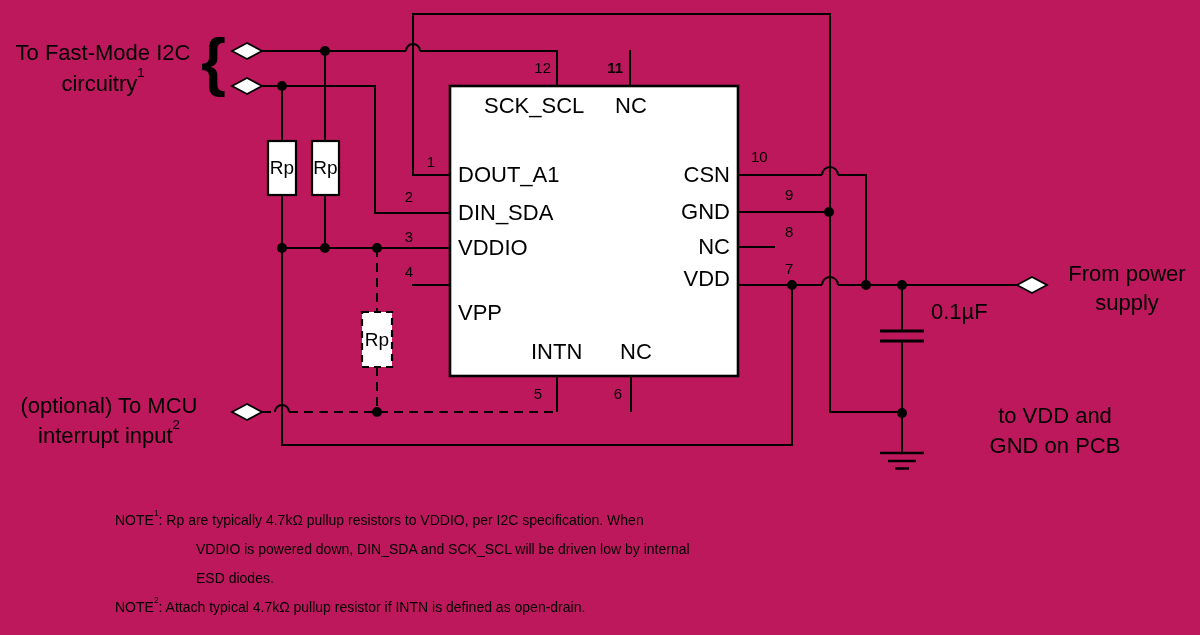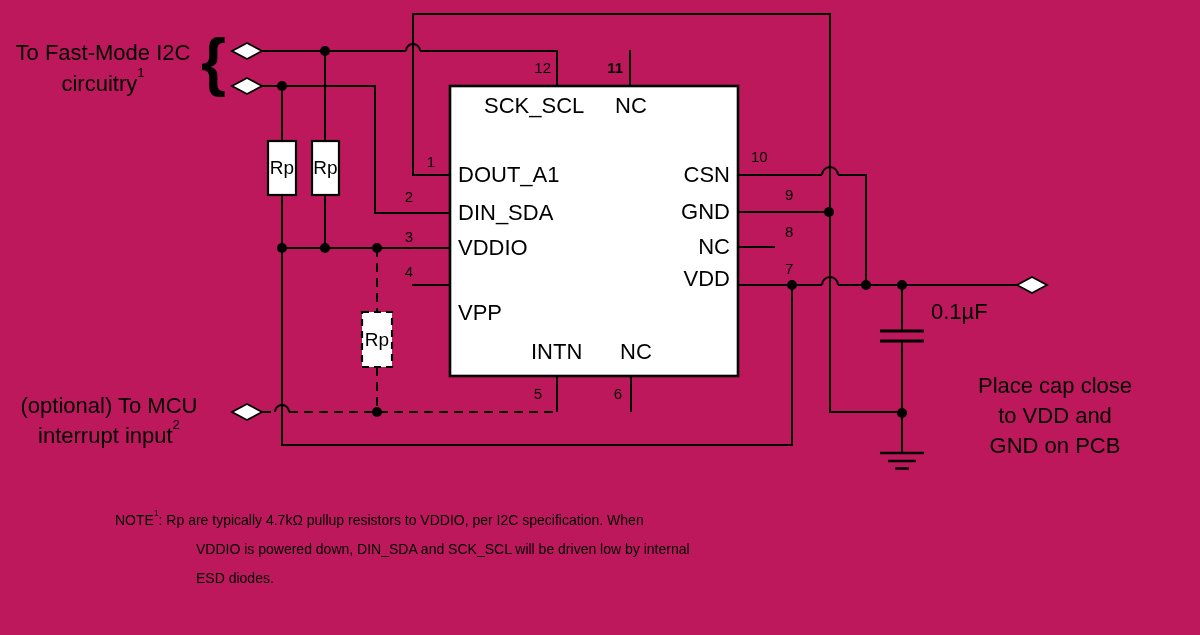--- a/index.html
+++ b/index.html
@@ -90,25 +90,29 @@
     <span>To Fast-Mode I2C</span><br>
     <span>circuitry</span><sup class="sp">1</sup>
   </div>
   <div class="brace" style="left:201px;top:30px;">{</div>
 
   <div class="lbl ctr" style="left:0;top:391px;width:218px;line-height:30px;">
     <span>(optional) To MCU</span><br>
     <span>interrupt input</span><sup class="sp">2</sup>
   </div>
 
+  <div class="lbl ctr" style="left:1057px;top:259px;width:140px;line-height:29px;">
+    <span>From power</span><br>
+    <span>supply</span>
+  </div>
 
   <div class="lbl" style="left:931px;top:301px;">0.1µF</div>
 
   <div class="lbl ctr" style="left:963px;top:371px;width:184px;line-height:30px;">
-    <span>Place cap close</span><br>
+    <br>
     <span>to VDD and</span><br>
     <span>GND on PCB</span>
   </div>
 
   <div class="rp" style="left:268px;top:158px;width:28px;">Rp</div>
   <div class="rp" style="left:312px;top:158px;width:27px;">Rp</div>
   <div class="rp" style="left:362px;top:330px;width:30px;">Rp</div>
 
   <div class="lbl" style="left:484px;top:95px;">SCK_SCL</div>
   <div class="lbl" style="left:615px;top:95px;">NC</div>
@@ -134,14 +138,17 @@
   <div class="num" style="left:785px;top:221px;">8</div>
   <div class="num" style="left:785px;top:258px;">7</div>
   <div class="num rgt" style="left:502px;top:383px;width:40px;">5</div>
   <div class="num rgt" style="left:582px;top:383px;width:40px;">6</div>
 
   <div class="note" style="left:115px;top:509px;">
     <span>NOTE</span><sup class="sp">1</sup><span>: Rp are typically 4.7kΩ pullup resistors to VDDIO, per I2C specification. When</span>
   </div>
   <div class="note" style="left:196px;top:538px;">VDDIO is powered down, DIN_SDA and SCK_SCL will be driven low by internal</div>
   <div class="note" style="left:196px;top:567px;">ESD diodes.</div>
+  <div class="note" style="left:115px;top:596px;">
+    <span>NOTE</span><sup class="sp">2</sup><span>: Attach typical 4.7kΩ pullup resistor if INTN is defined as open-drain.</span>
+  </div>
 
 </div>
 
 </body></html>

